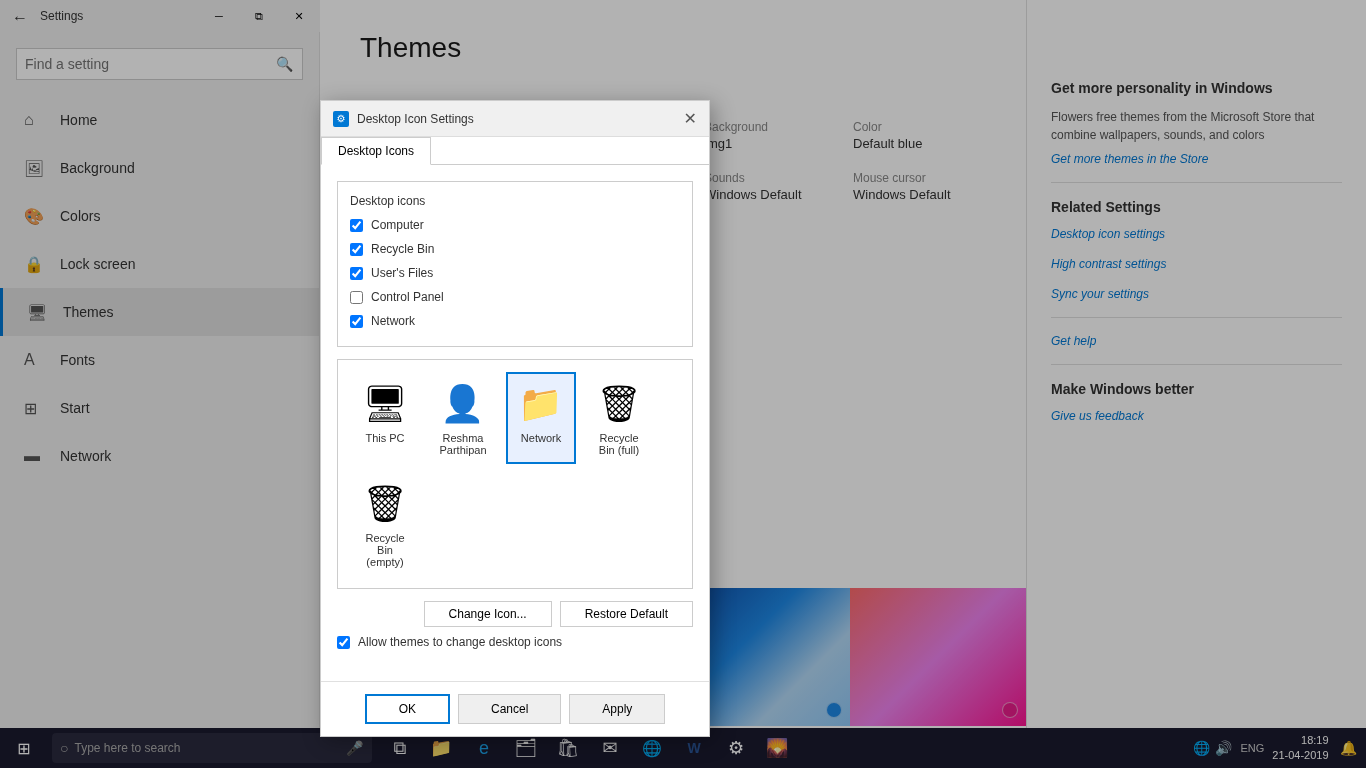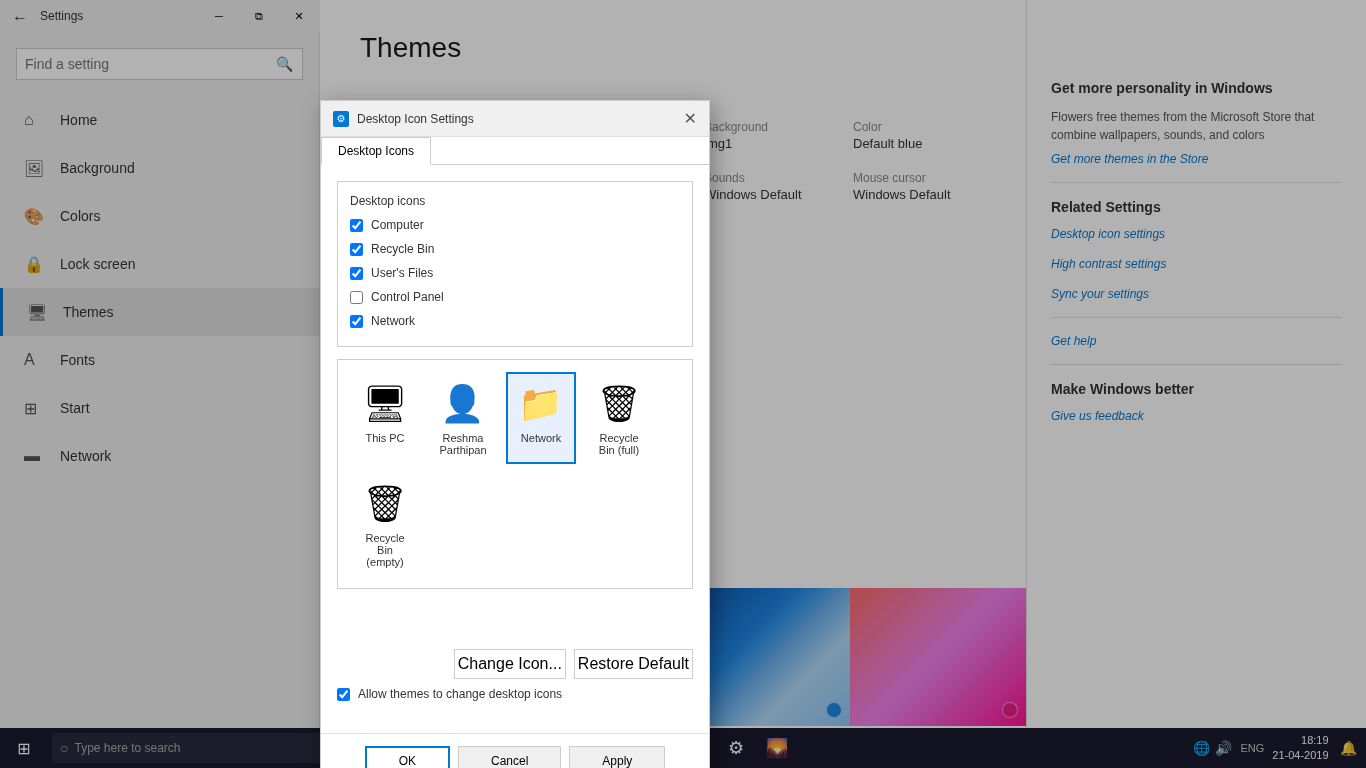--- a/index.html
+++ b/index.html
@@ -133,22 +133,22 @@
     .icon-item {
       display: flex; flex-direction: column; align-items: center; width: 70px;
       cursor: pointer; padding: 6px; border: 2px solid transparent;
     }
     .icon-item.selected { border: 2px solid #0078d4; background: #e8f0fe; }
     .icon-img { width: 48px; height: 48px; display: flex; align-items: center; justify-content: center; font-size: 36px; }
     .icon-label { font-size: 11px; text-align: center; color: #333; margin-top: 4px; }
 
     .modal-buttons { display: flex; gap: 8px; justify-content: flex-end; margin-bottom: 8px; }
     .modal-btn {
-      padding: 5px 3px; font-size: 16px; border: 1px solid #ccc; background: white;
-      cursor: pointer; min-width: 80px; margin-top: 48px;
+      padding: 5px 24px; font-size: 12px; border: 1px solid #ccc; background: white;
+      cursor: pointer; min-width: 80px;
     }
 
     .allow-themes-row { display: flex; align-items: center; gap: 8px; font-size: 12px; color: #333; margin-bottom: 16px; }
 
     .modal-footer { display: flex; gap: 8px; justify-content: center; padding: 12px 16px; border-top: 1px solid #e0e0e0; }
     .footer-btn {
       padding: 6px 32px; font-size: 12px; border: 1px solid #ccc; cursor: pointer;
       min-width: 75px;
     }
     .footer-btn.primary { border: 2px solid #0078d4; background: white; }

